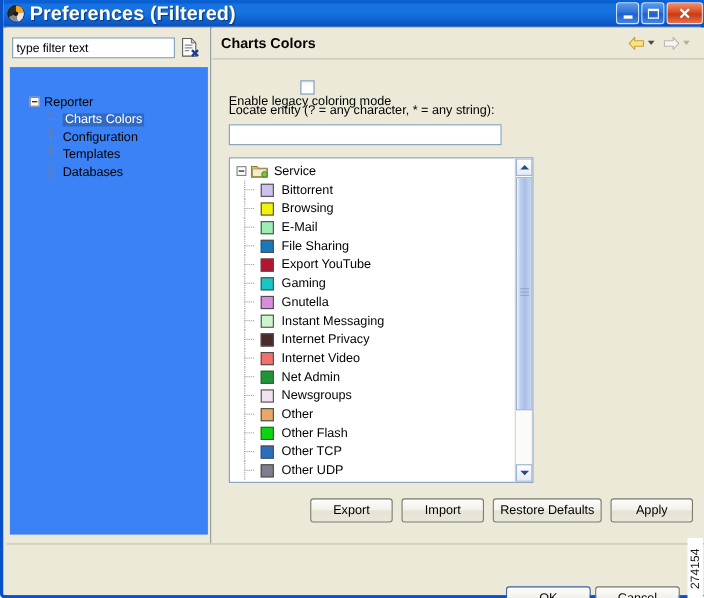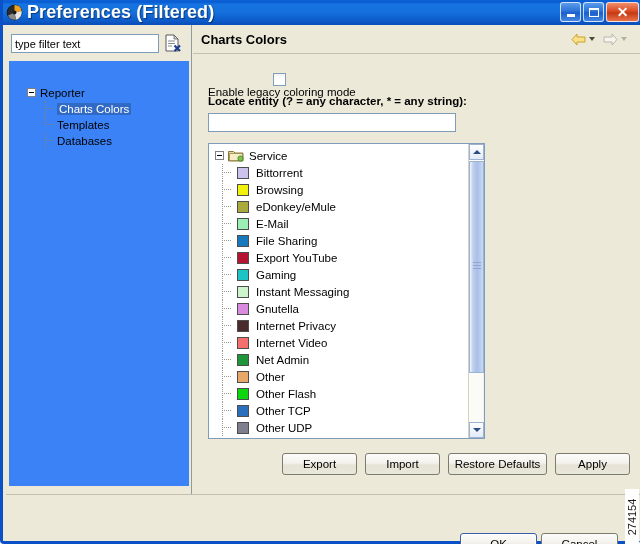--- a/index.html
+++ b/index.html
@@ -243,21 +243,20 @@
     background: linear-gradient(to bottom, #f2f2f2 0%, #ffffff 40%);
     margin-right: 4px;
   }
   #legacylabel { font-size: 11.5px; }
 
   #locatelabel {
     position: absolute;
     left: 15px; top: 70px;
     font-size: 11.5px;
     white-space: nowrap;
-    font-weight: bold;
   }
   #locateinput {
     position: absolute;
     left: 15px; top: 88px;
     width: 248px; height: 19px;
     box-sizing: border-box;
     border: 1px solid #7F9DB9;
     background: #ffffff;
     font-family: "Liberation Sans", sans-serif;
     font-size: 11.5px;
@@ -500,20 +499,23 @@
     </div>
 
     <div id="treepane">
         <div class="treerow root">
           <span class="expander"></span>
           <span class="treelabel">Reporter</span>
         </div>
         <div class="treerow child selected">
           <span class="treelabel">Charts Colors</span>
         </div>
+        <div class="treerow child">
+          <span class="treelabel">Configuration</span>
+        </div>
         <div class="treerow child last">
           <span class="treelabel">Templates</span>
         </div>
         <div class="treerow child">
           <span class="treelabel">Databases</span>
         </div>
       </div>
   </div>
 
   <div id="splitter"></div>
@@ -560,58 +562,58 @@
           </div>
           <div class="litem leaf">
             <span class="swatch" style="background: rgb(204, 194, 238);"></span>
             <span>Bittorrent</span>
           </div>
           <div class="litem leaf">
             <span class="swatch" style="background: rgb(242, 242, 12);"></span>
             <span>Browsing</span>
           </div>
           <div class="litem leaf">
-            <span class="swatch" style="background: rgb(169, 169, 60);"></span>
-            <span>eDonkey/eMule</span>
-          </div>
-          <div class="litem leaf">
             <span class="swatch" style="background: rgb(155, 238, 180);"></span>
             <span>E-Mail</span>
           </div>
           <div class="litem leaf">
             <span class="swatch" style="background: rgb(24, 120, 190);"></span>
             <span>File Sharing</span>
           </div>
           <div class="litem leaf">
             <span class="swatch" style="background: rgb(180, 20, 50);"></span>
             <span>Export YouTube</span>
           </div>
           <div class="litem leaf">
             <span class="swatch" style="background: rgb(28, 196, 196);"></span>
             <span>Gaming</span>
           </div>
           <div class="litem leaf">
+            <span class="swatch" style="background: rgb(217, 140, 222);"></span>
+            <span>Gnutella</span>
+          </div>
+          <div class="litem leaf">
             <span class="swatch" style="background: rgb(204, 245, 204);"></span>
             <span>Instant Messaging</span>
           </div>
           <div class="litem leaf">
-            <span class="swatch" style="background: rgb(217, 140, 222);"></span>
-            <span>Gnutella</span>
-          </div>
-          <div class="litem leaf">
             <span class="swatch" style="background: rgb(74, 42, 42);"></span>
             <span>Internet Privacy</span>
           </div>
           <div class="litem leaf">
             <span class="swatch" style="background: rgb(244, 112, 110);"></span>
             <span>Internet Video</span>
           </div>
           <div class="litem leaf">
             <span class="swatch" style="background: rgb(30, 150, 56);"></span>
             <span>Net Admin</span>
+          </div>
+          <div class="litem leaf">
+            <span class="swatch" style="background: rgb(242, 226, 238);"></span>
+            <span>Newsgroups</span>
           </div>
           <div class="litem leaf">
             <span class="swatch" style="background: rgb(232, 168, 104);"></span>
             <span>Other</span>
           </div>
           <div class="litem leaf">
             <span class="swatch" style="background: rgb(14, 214, 14);"></span>
             <span>Other Flash</span>
           </div>
           <div class="litem leaf">

